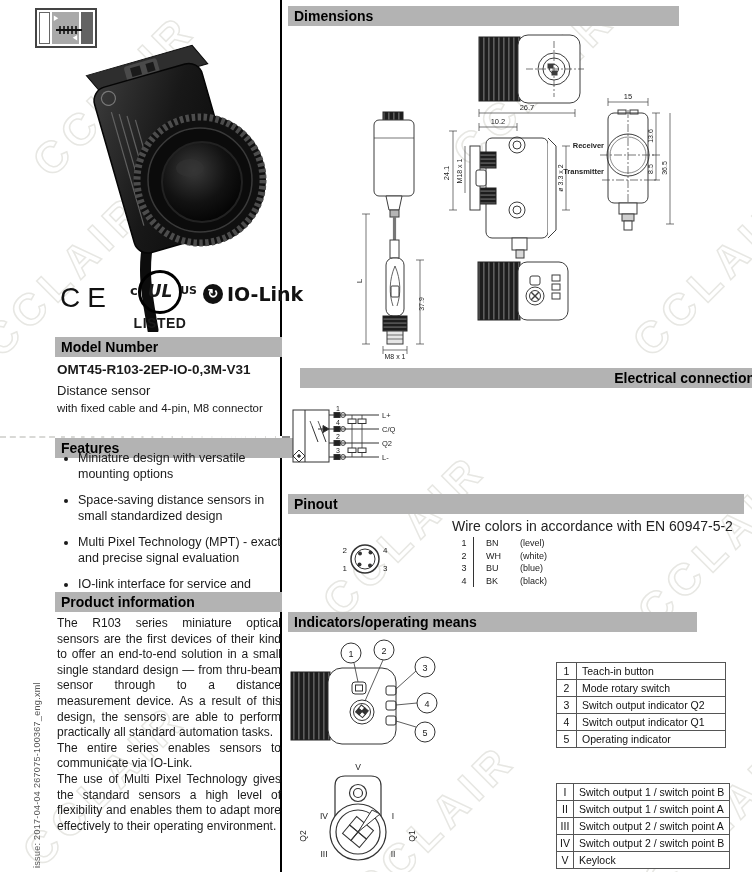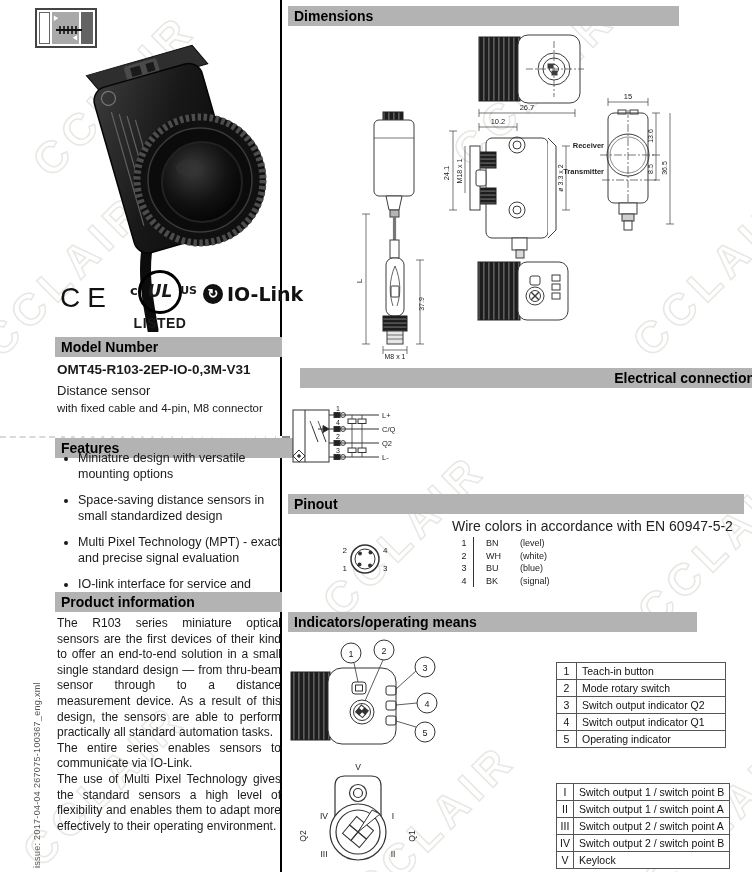--- a/index.html
+++ b/index.html
@@ -403,21 +403,21 @@
     <span class="wcol">(white)</span>
   </div>
   <div class="wrow">
     <span class="wpin">3</span>
     <span class="wcode">BU</span>
     <span class="wcol">(blue)</span>
   </div>
   <div class="wrow">
     <span class="wpin">4</span>
     <span class="wcode">BK</span>
-    <span class="wcol">(signal)</span>
+    <span class="wcol">(black)</span>
   </div>
 </div>
 
 <div class="abs hdr" style="left:288px;top:612px;width:409px;">Indicators/operating means</div>
 
 <svg class="abs" style="left:290px;top:638px;" width="152" height="112" viewBox="0 0 152 112">
   <g stroke="#333" stroke-width="1" fill="none">
     <rect x="1" y="34" width="39" height="68" fill="url(#ribs)" stroke="#222"></rect>
     <rect x="38" y="30" width="68" height="76" rx="14" fill="#fff"></rect>
 

